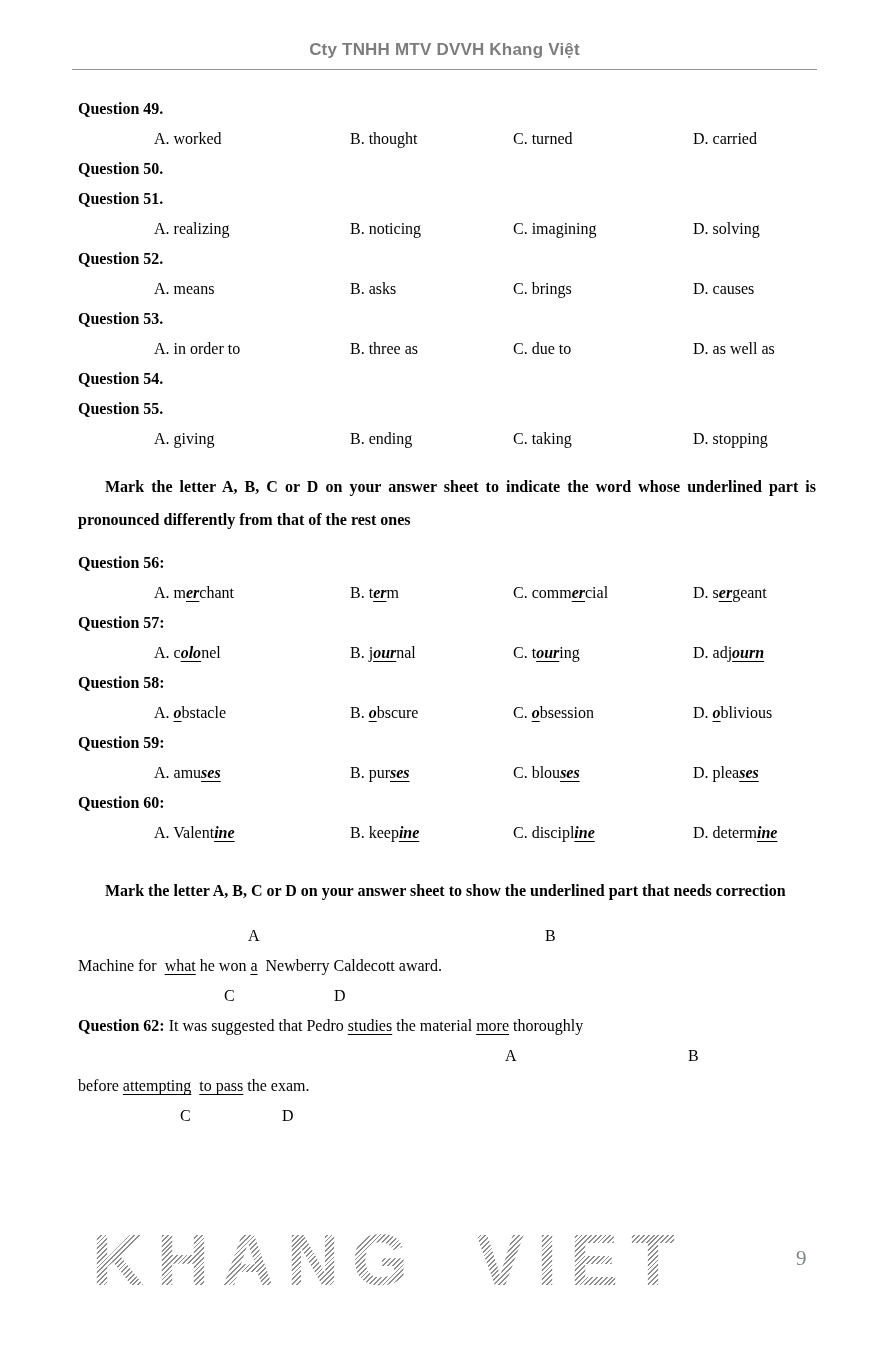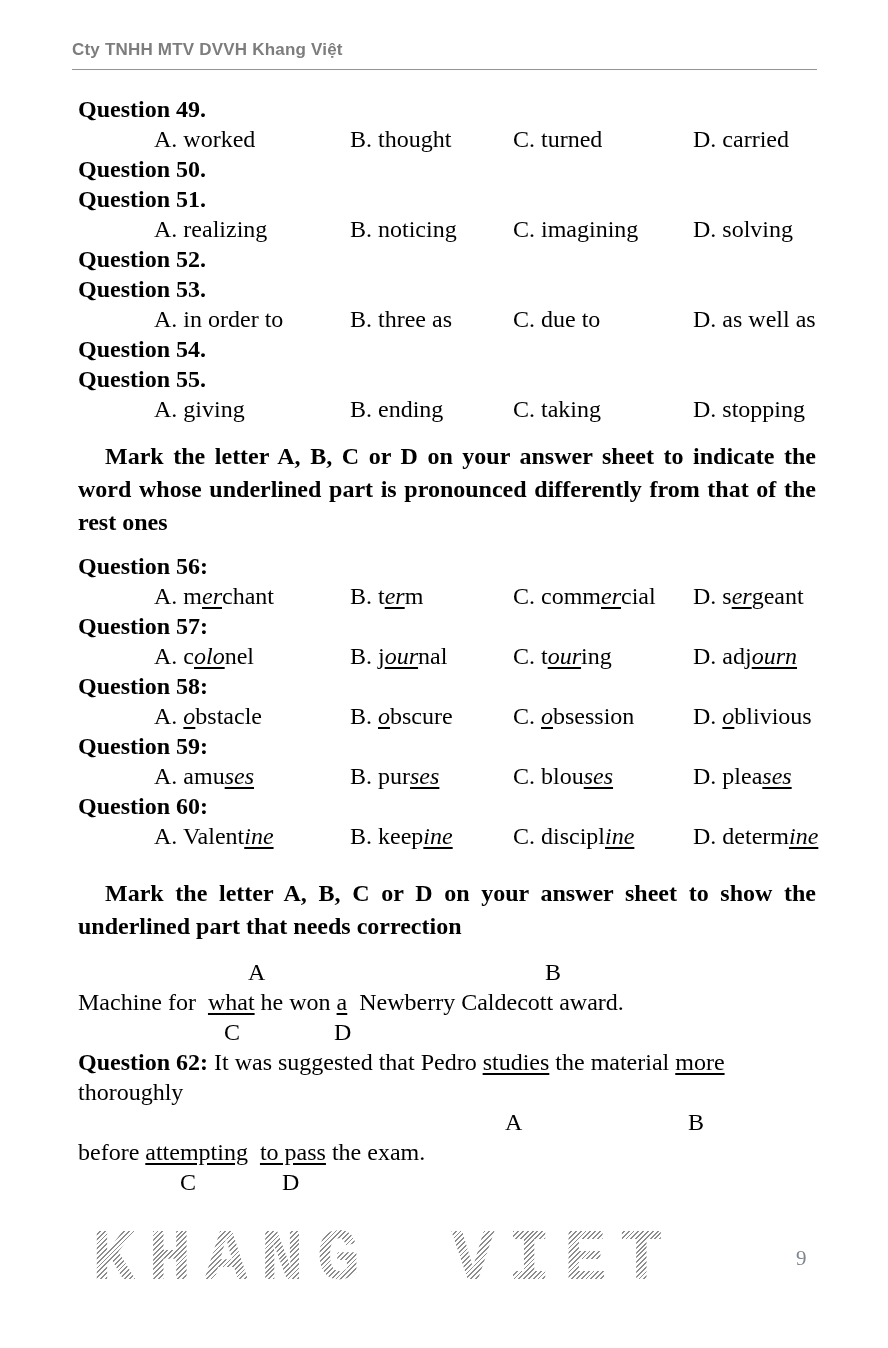--- a/index.html
+++ b/index.html
@@ -3,50 +3,50 @@
 <meta charset="utf-8">
 <style>
   html,body{margin:0;padding:0;}
   body{
     width:888px;height:1348px;position:relative;overflow:hidden;
     background:#ffffff;color:#000;
     font-family:"Liberation Serif", serif;
   }
   .page-header{
     position:absolute;left:72px;right:71px;top:40px;
-    text-align:left;
+    text-align:center;
     font-family:"Liberation Sans", sans-serif;
     font-weight:700;font-size:17px;letter-spacing:.2px;
     color:#7d7d7d;
     padding-bottom:9px;
     border-bottom:1.5px solid #949494;
   }
   .content{
     position:absolute;left:78px;top:94px;width:738px;
-    font-size:24px;
+    font-size:16px;
   }
   .q-label{font-weight:700;line-height:30px;height:30px;}
   .opt-row{position:relative;height:30px;line-height:30px;}
   .opt{position:absolute;top:0;white-space:nowrap;margin-left:44px;}
   .c0{left:32px}.c1{left:228px}.c2{left:391px}.c3{left:571px}
   .useg{text-decoration:underline;text-underline-offset:3px;}
-  .it{font-style:italic;}
+  .it{font-style:italic;font-weight:bold;}
   .instruction{
     font-weight:700;text-align:justify;text-indent:27px;
     line-height:33px;margin:16px 0 12px;
   }
   .instruction2{margin:26px 0 14px;}
   .corr-line{line-height:30px;min-height:30px;white-space:pre-wrap;}
   .q-inline-label{font-weight:700;}
   .u{text-decoration:underline;text-underline-offset:3px;}
   .letter-row{position:relative;height:30px;}
   .letter{position:absolute;top:0;line-height:30px;}
   .watermark{
     position:absolute;left:92px;top:1224px;
-    font-family:Liberation Mono, monospace;
+    font-family:Liberation Sans, sans-serif;
     font-weight:700;font-size:72px;line-height:1;
     letter-spacing:13px;word-spacing:22px;white-space:nowrap;
     color:#b0b0b0;
   }
   @supports (-webkit-background-clip: text){
     .watermark{
       background:repeating-linear-gradient(135deg,#8d8d8d 0 1.3px,#ffffff 1.3px 3.4px);
       -webkit-background-clip:text;background-clip:text;
       color:transparent;
     }
@@ -81,20 +81,26 @@
         <div class="q-label">Question 51.</div>
         <div class="opt-row">
           <span class="opt c0"><span class="opt-letter">A. </span><span>realizing</span></span>
           <span class="opt c1"><span class="opt-letter">B. </span><span>noticing</span></span>
           <span class="opt c2"><span class="opt-letter">C. </span><span>imagining</span></span>
           <span class="opt c3"><span class="opt-letter">D. </span><span>solving</span></span>
         </div>
       </div>
       <div class="q-block">
         <div class="q-label">Question 52.</div>
+        <div class="opt-row">
+          <span class="opt c0"><span class="opt-letter">A. </span><span>means</span></span>
+          <span class="opt c1"><span class="opt-letter">B. </span><span>asks</span></span>
+          <span class="opt c2"><span class="opt-letter">C. </span><span>brings</span></span>
+          <span class="opt c3"><span class="opt-letter">D. </span><span>causes</span></span>
+        </div>
       </div>
       <div class="q-block">
         <div class="q-label">Question 53.</div>
         <div class="opt-row">
           <span class="opt c0"><span class="opt-letter">A. </span><span>in order to</span></span>
           <span class="opt c1"><span class="opt-letter">B. </span><span>three as</span></span>
           <span class="opt c2"><span class="opt-letter">C. </span><span>due to</span></span>
           <span class="opt c3"><span class="opt-letter">D. </span><span>as well as</span></span>
         </div>
       </div>

